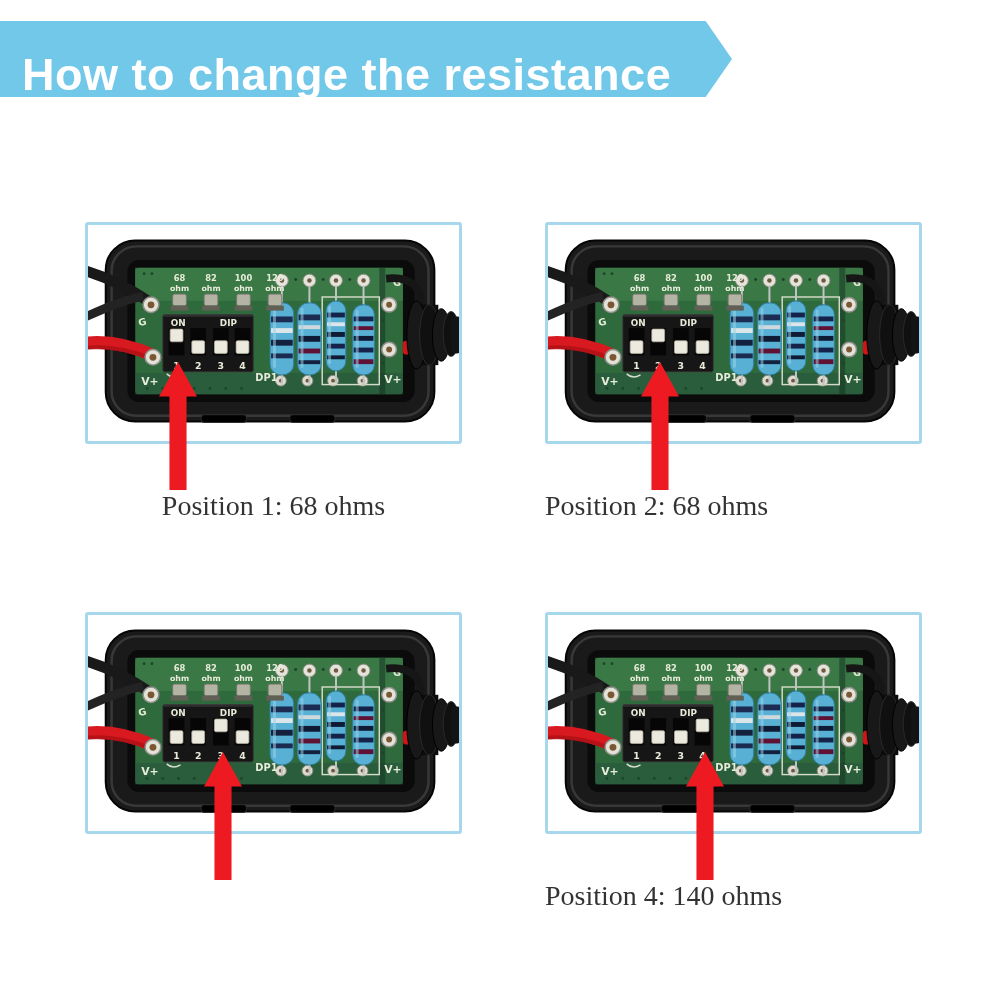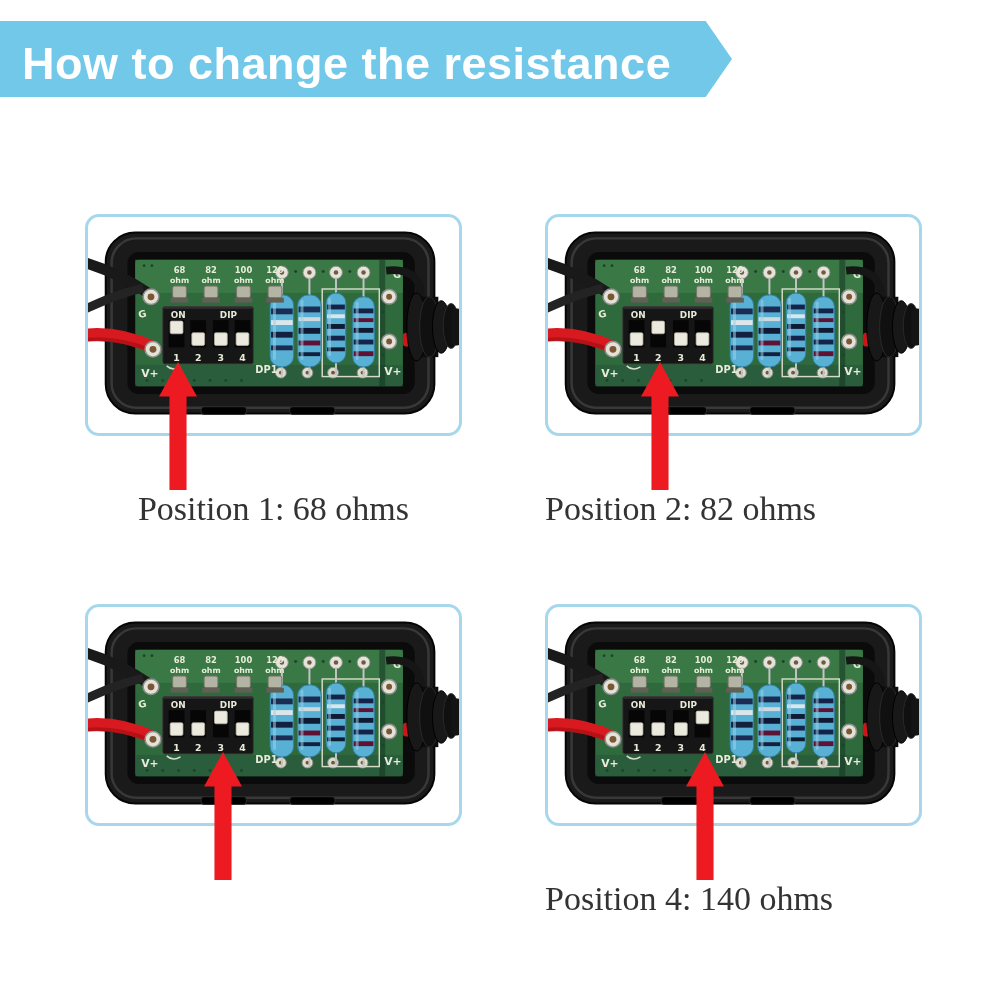--- a/index.html
+++ b/index.html
@@ -8,34 +8,34 @@
     width:1000px;height:1000px;position:relative;overflow:hidden;
     background:#ffffff;font-family:"Liberation Sans",sans-serif;
   }
   
   .banner{
     position:absolute;left:0;top:21px;width:732px;height:76px;
     background:#72c8e8;
     clip-path:polygon(0 0,96.4% 0,100% 50%,96.4% 100%,0 100%);
   }
   .banner-text{
-    position:absolute;left:22px;top:4px;height:76px;line-height:78px;
+    position:absolute;left:22px;top:15px;height:76px;line-height:78px;
     color:#ffffff;font-size:45px;font-weight:bold;white-space:nowrap;
     letter-spacing:0.5px;
   }
   
   #panels{position:absolute;inset:0;}
   .cell{position:absolute;width:377px;height:335px;}
   .cell-1{left:85px;top:210px;}
   .cell-2{left:545px;top:210px;}
   .cell-3{left:85px;top:600px;}
   .cell-4{left:545px;top:600px;}
   .frame{
-    position:absolute;left:0;top:4px;width:377px;height:222px;
-    border:3px solid #a7d7ec;border-radius:14px;background:#fff;
+    position:absolute;left:0;top:12px;width:377px;height:222px;
+    border:3px solid #a7d7ec;border-radius:3px;background:#fff;
     box-sizing:border-box;overflow:hidden;
   }
   svg.board{position:absolute;left:0;top:0;width:371px;height:216px;display:block;}
   svg.board text{font-family:"DejaVu Sans",sans-serif;font-weight:bold;fill:#e7ecd9;}
   
   .arrow{
     position:absolute;width:38px;height:128px;top:152px;background:#ed1b21;
     clip-path:polygon(50% 0,100% 27%,72.5% 27%,72.5% 100%,27.5% 100%,27.5% 27%,0% 27%);
   }
   .cell[data-on="1"] .arrow{left:74px;}
@@ -43,21 +43,21 @@
   .cell[data-on="3"] .arrow{left:119px;}
   .cell[data-on="4"] .arrow{left:141px;}
   
   .cell[data-on="1"] .knob-1{transform:translateY(-12px);}
   .cell[data-on="2"] .knob-2{transform:translateY(-12px);}
   .cell[data-on="3"] .knob-3{transform:translateY(-12px);}
   .cell[data-on="4"] .knob-4{transform:translateY(-12px);}
   
   .caption{
     position:absolute;top:280px;left:0;width:100%;
-    font-family:"Liberation Serif",serif;font-size:34px;color:#333333;
+    font-family:"Liberation Serif",serif;font-size:28px;color:#333333;
     text-align:center;white-space:nowrap;
   }
   .cell-2 .caption,.cell-4 .caption{text-align:left;}
 </style>
 </head>
 <body>
 
 <div class="banner">
   <div class="banner-text">How to change the resistance</div>
 </div>
@@ -429,21 +429,21 @@
           <rect x="326" y="82" width="30" height="62" fill="#0d0d0d"></rect>
           <ellipse cx="334" cy="113" rx="10" ry="35" fill="#181818" stroke="#000000"></ellipse>
           <ellipse cx="347" cy="113" rx="10" ry="31" fill="#101010" stroke="#2a2a2a"></ellipse>
           <ellipse cx="359" cy="113" rx="9" ry="27" fill="#181818" stroke="#000000"></ellipse>
           <ellipse cx="369" cy="112" rx="8" ry="23" fill="#101010" stroke="#2a2a2a"></ellipse>
           <rect x="369" y="94" width="10" height="38" rx="4" fill="#141414"></rect>
         </g>
       </svg>
     </div>
     <div class="arrow"></div>
-    <div class="caption">Position 2: 82 ohms</div>
+    <div class="caption">Position 2: 68 ohms</div>
   </div>
 
   <div class="cell cell-3" data-on="3">
     <div class="frame">
       <svg class="board" viewBox="0 0 377 222" preserveAspectRatio="none">
 
         <g>
           <rect x="18" y="16" width="334" height="186" rx="30" fill="#1a1a1a" stroke="#050505" stroke-width="2"></rect>
           <rect x="24" y="22" width="322" height="174" rx="25" fill="none" stroke="#383838" stroke-width="2.5"></rect>
           <rect x="40" y="36" width="292" height="146" rx="12" fill="#0b0b0b"></rect>

